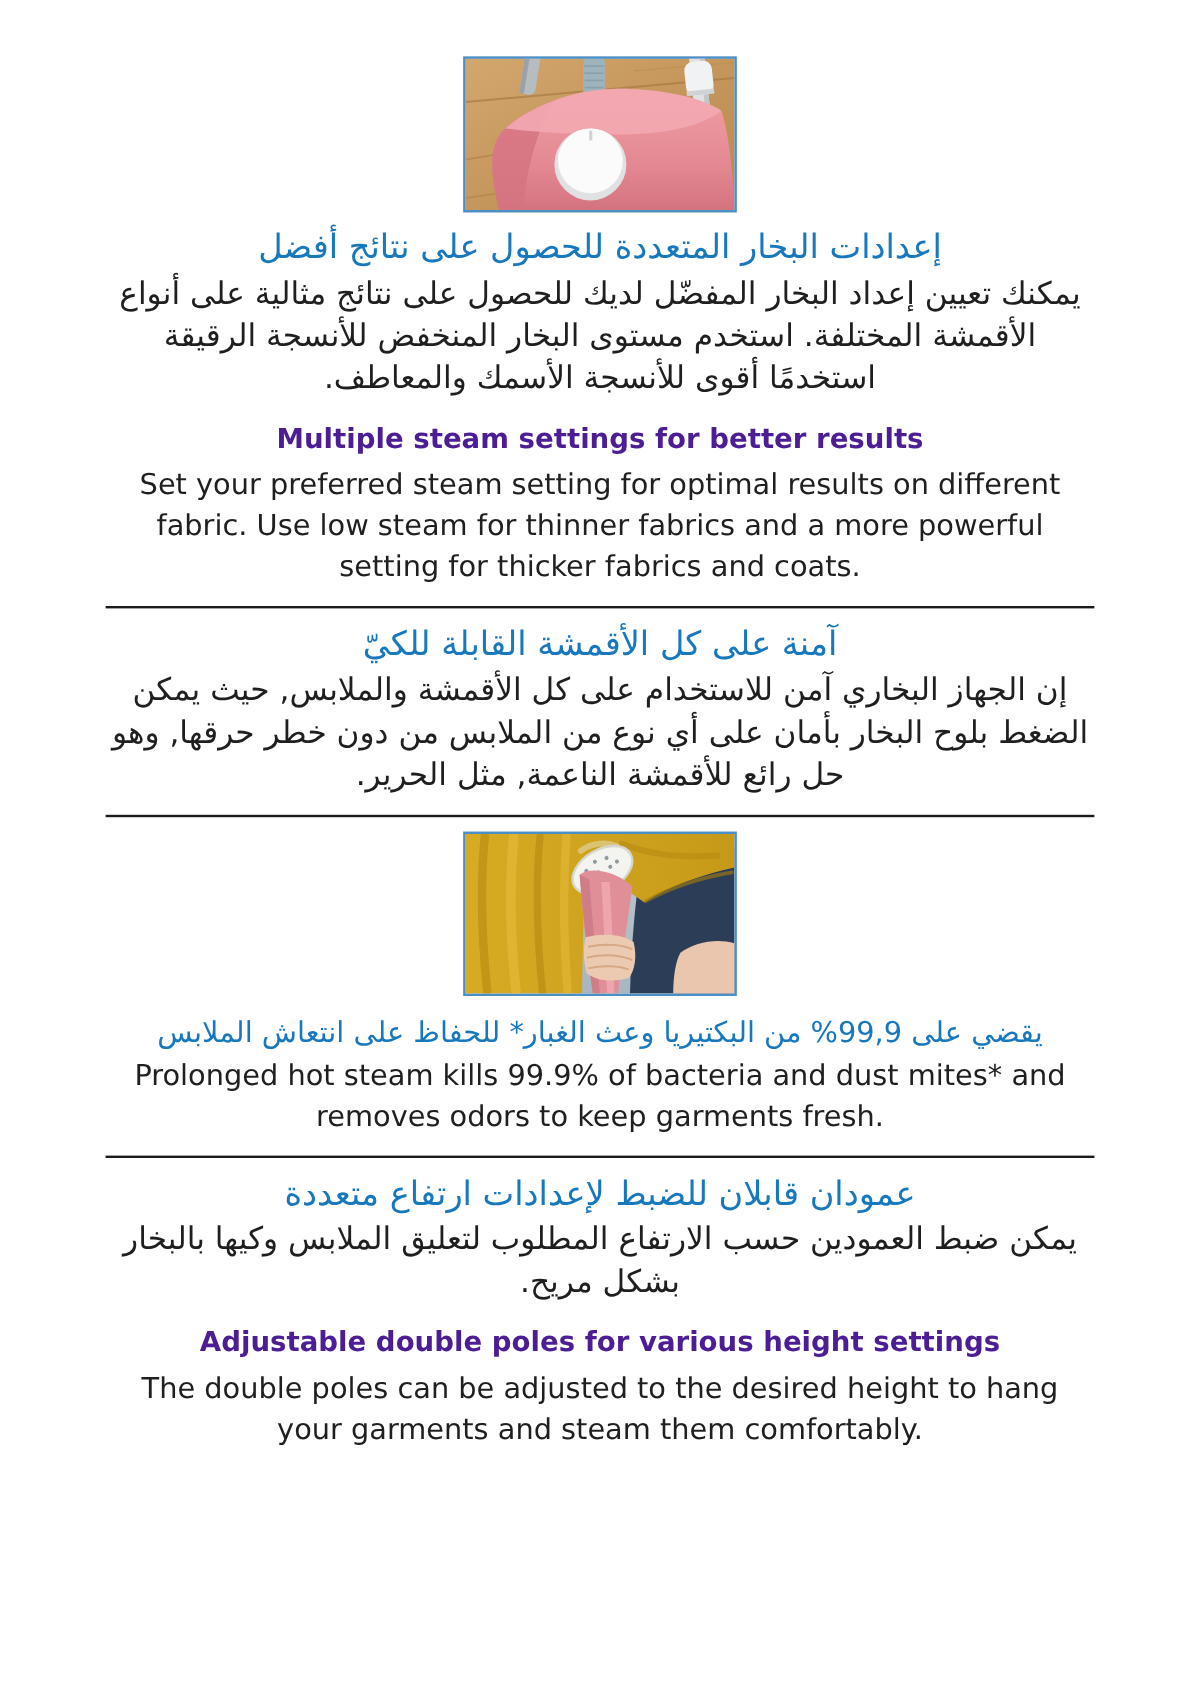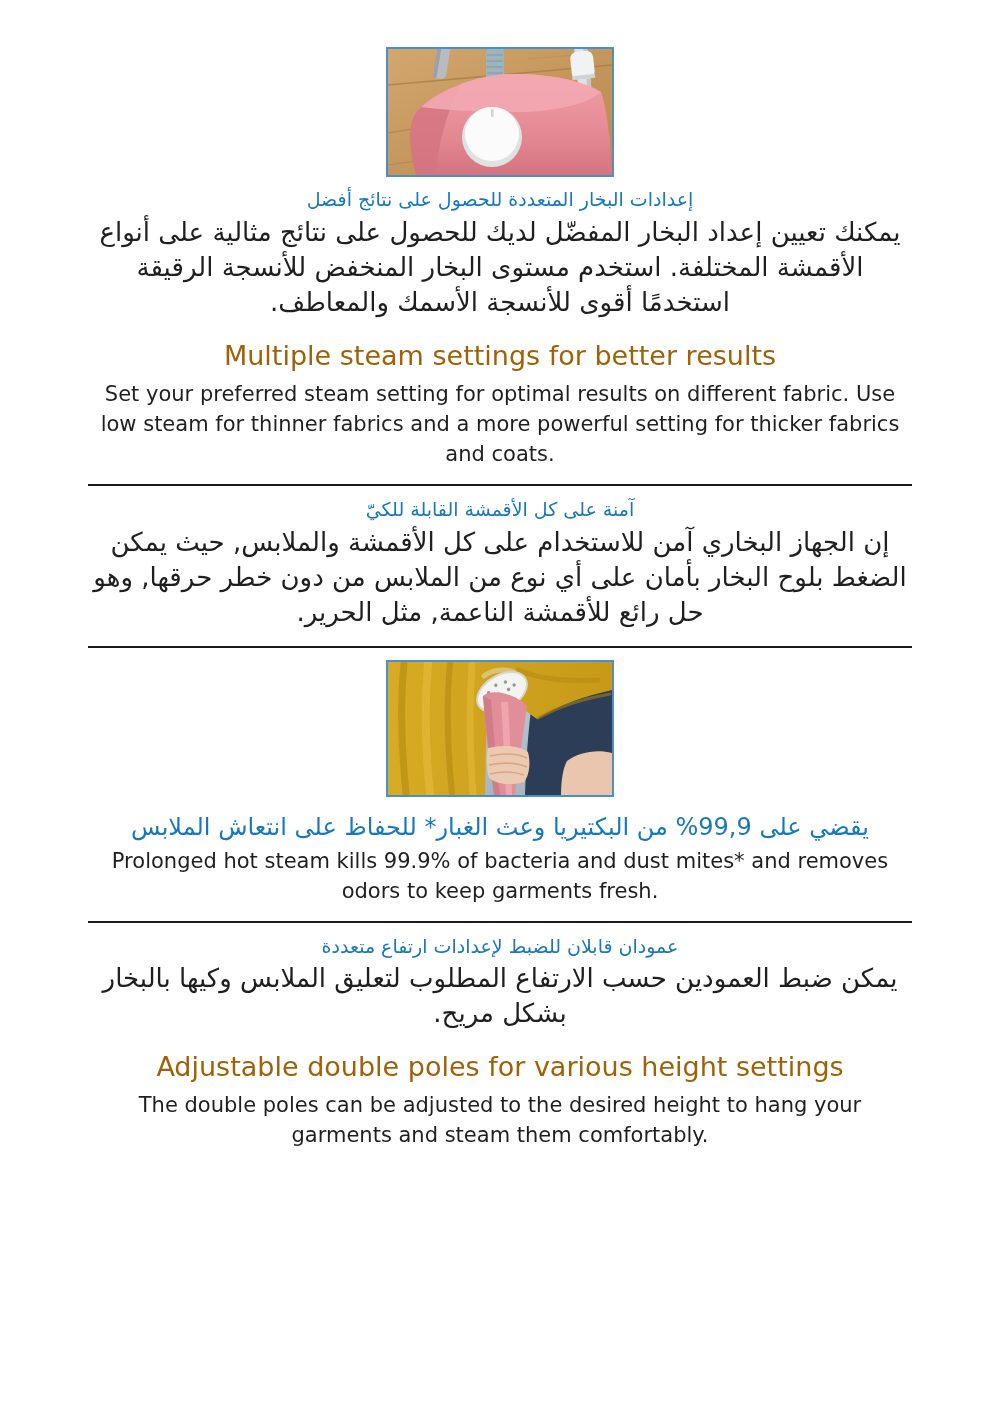--- a/index.html
+++ b/index.html
@@ -10,31 +10,31 @@
   .page{box-sizing:border-box;width:1000px;padding:47px 88px 30px;}
   .feature{text-align:center;}
   .hero{
     width:224px;height:126px;margin:0 auto;
     border:2px solid #4a90c8;background:#ddd;
   }
   .hero svg{display:block;width:100%;height:100%;}
   .hero2{height:133px;margin-top:12px;}
   .h-ar{
     direction:rtl;color:#1878be;font-weight:400;
-    font-size:19px;line-height:1.45;margin:9px 0 1px;
+    font-size:28px;line-height:1.45;margin:9px 0 1px;
   }
   .h-ar.small{font-size:24px;margin-top:13px;}
   .b-ar{
     direction:rtl;font-size:26px;line-height:1.36;margin:1px 0 0;
   }
   .h-en{
-    color:#a16207;font-weight:400;font-size:27px;line-height:1.35;
+    color:#4c1d95;font-weight:700;font-size:23px;line-height:1.35;
     margin:17px 0 5px;
   }
-  .b-en{font-size:21px;line-height:1.43;margin:0;}
+  .b-en{font-size:24px;line-height:1.43;margin:0;}
   .b-en.loose{line-height:1.62;}
   hr.divider{
     border:none;border-top:2px solid #1b1b1b;
     margin:15px 0 10px;
   }
 </style>
 </head>
 <body>
 
 <div class="page">

